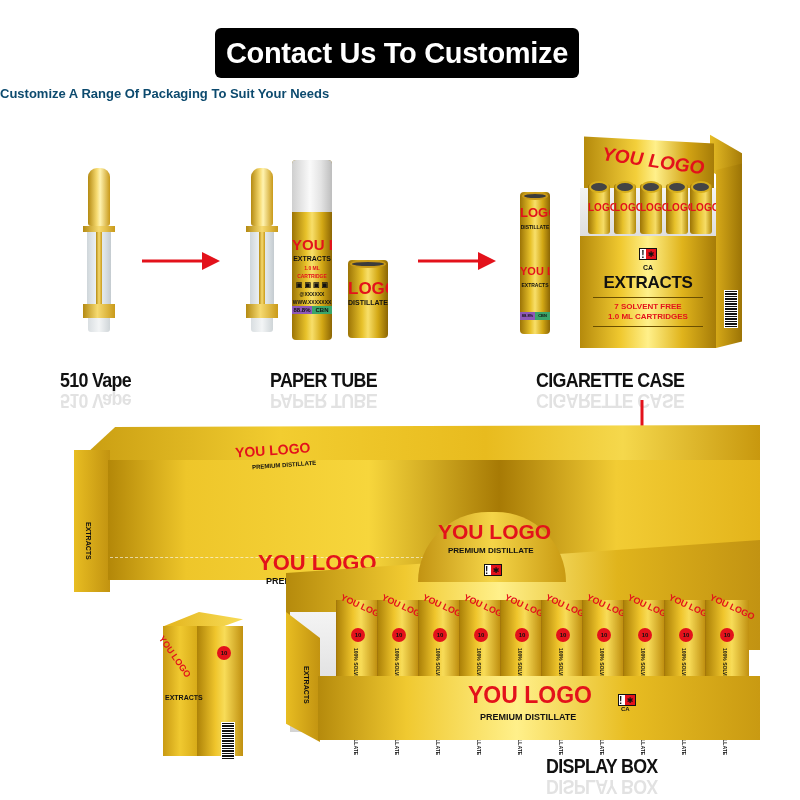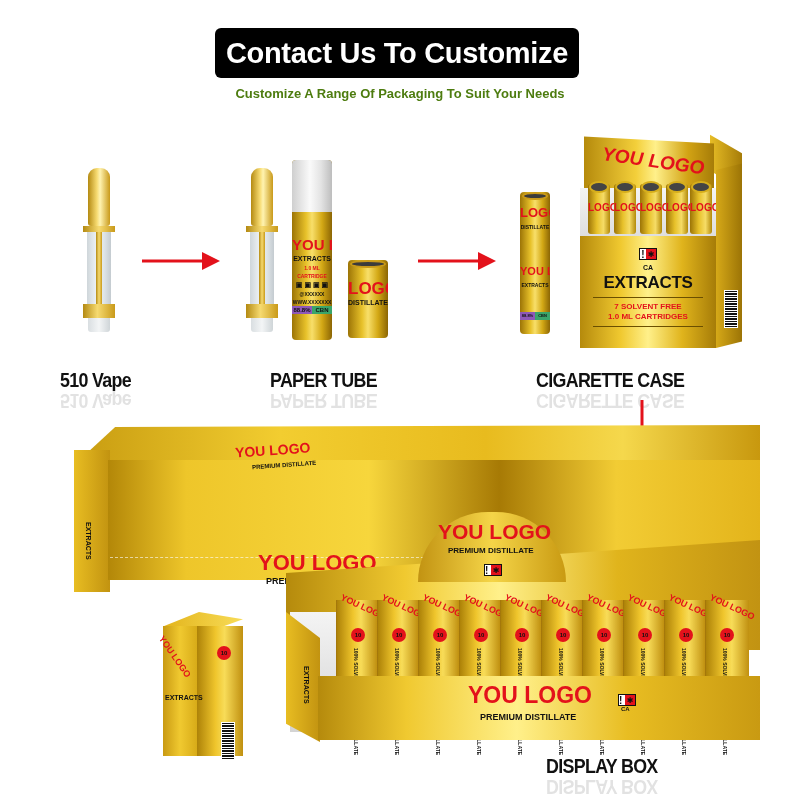--- a/index.html
+++ b/index.html
@@ -6,22 +6,22 @@
   html, body { width: 800px; height: 800px; background: #ffffff; overflow: hidden; }
   body { position: relative; font-family: "Liberation Sans", sans-serif; }
 
   .banner {
     position: absolute; left: 215px; top: 28px; width: 364px; height: 50px;
     background: #000; border-radius: 6px; color: #fff;
     font-weight: bold; font-size: 29px; text-align: center; line-height: 50px;
     letter-spacing: -0.3px;
   }
   .subtitle {
-    position: absolute; left: 0; top: 86px; width: 800px; text-align: center;
-    font-weight: bold; font-size: 13px; color: #4d7c0f;
+    position: absolute; left: 0; top: 86px; width: 800px; 
+    font-weight: bold; font-size: 13px; color: #0c4a6e;
   }
 
   .label {
     position: absolute; font-family: "Liberation Sans", sans-serif; font-weight: bold;
     font-size: 21px; color: #111; letter-spacing: -0.8px; transform: scaleX(0.85);
     transform-origin: left top;
   }
   .label::after {
     content: attr(data-text); position: absolute; left: 0; top: 21px;
     transform: scaleY(-1); opacity: 0.12; pointer-events: none;

